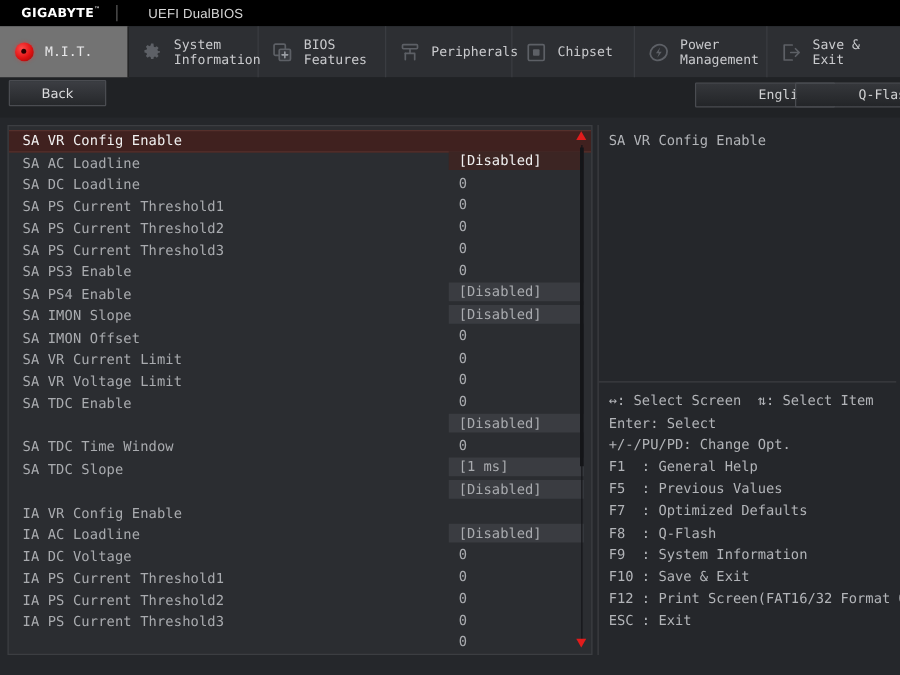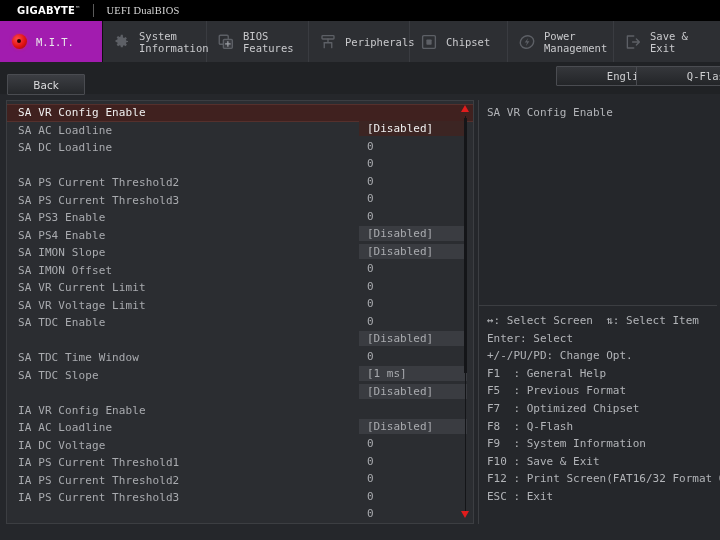--- a/index.html
+++ b/index.html
@@ -36,44 +36,45 @@
     position: relative;
   }
   #brand-tm {
     font-size: 5px; vertical-align: super; color: #cfcfcf;
   }
   #brand-divider {
     width: 1px; height: 13px; background: #5a5a5a;
     margin: 0 13px 0 12px;
   }
   #brand-sub {
-    font-family: Liberation Serif, serif;
+    font-family: Liberation Sans, sans-serif;
     font-size: 10.5px;
     color: #d8d8d8;
     letter-spacing: 0.2px;
+    margin-left: 12px;
   }
 
   
   #tabbar {
     position: absolute; left: 0; top: 21px;
     width: 720px; height: 41px;
     background: #2d2f33;
     display: flex; align-items: stretch;
     border-bottom: 1px solid #1b1d20;
   }
   .tab {
     display: flex; align-items: center;
     padding: 0 8px 0 9px;
     border-right: 1px solid #3a3c41;
     box-sizing: border-box;
     cursor: default;
     position: relative;
   }
   .tab.active {
-    background: #a21caf;
+    background: #737373;
     border-right: 1px solid #0e0f10;
   }
   .tab-icon {
     width: 20px; height: 20px;
     margin-right: 7px;
     flex: 0 0 auto;
     display: flex; align-items: center; justify-content: center;
   }
   .tab-label {
     font-size: 10.5px;
@@ -96,21 +97,21 @@
     border-radius: 50%; background: #2a0000;
   }
 
   
   #toolbar {
     position: absolute; left: 0; top: 62px;
     width: 720px; height: 32px;
     background: #202225;
   }
   #back-button {
-    position: absolute; left: 7px; top: 12px;
+    position: absolute; left: 7px; top: 2px;
     width: 76px; height: 19px;
     background: linear-gradient(#3c3e43, #26282b);
     border: 1px solid #4a4c51;
     border-radius: 1px;
     display: flex; align-items: center; justify-content: center;
     font-size: 10.5px; color: #dcdcde;
     font-family: "DejaVu Sans", "Liberation Sans", sans-serif;
     cursor: default;
   }
   .tbtn {
@@ -342,20 +343,21 @@
           </div>
           <div class="row">
             <span class="row-label">SA AC Loadline</span>
             <span class="row-value">0</span>
           </div>
           <div class="row">
             <span class="row-label">SA DC Loadline</span>
             <span class="row-value">0</span>
           </div>
           <div class="row">
+            <span class="row-label">SA PS Current Threshold1</span>
             <span class="row-value">0</span>
           </div>
           <div class="row">
             <span class="row-label">SA PS Current Threshold2</span>
             <span class="row-value">0</span>
           </div>
           <div class="row">
             <span class="row-label">SA PS Current Threshold3</span>
             <span class="row-value">0</span>
           </div>
@@ -434,22 +436,22 @@
     </div>
 
     <div id="help-panel">
       <div id="help-title">SA VR Config Enable</div>
       <div id="help-sep"></div>
       <div id="help-keys">
           <div class="help-line">↔: Select Screen  ⇅: Select Item</div>
           <div class="help-line">Enter: Select</div>
           <div class="help-line">+/-/PU/PD: Change Opt.</div>
           <div class="help-line">F1  : General Help</div>
-          <div class="help-line">F5  : Previous Format</div>
-          <div class="help-line">F7  : Optimized Chipset</div>
+          <div class="help-line">F5  : Previous Values</div>
+          <div class="help-line">F7  : Optimized Defaults</div>
           <div class="help-line">F8  : Q-Flash</div>
           <div class="help-line">F9  : System Information</div>
           <div class="help-line">F10 : Save &amp; Exit</div>
           <div class="help-line">F12 : Print Screen(FAT16/32 Format Only)</div>
           <div class="help-line">ESC : Exit</div>
         </div>
     </div>
 
   </div>
 

